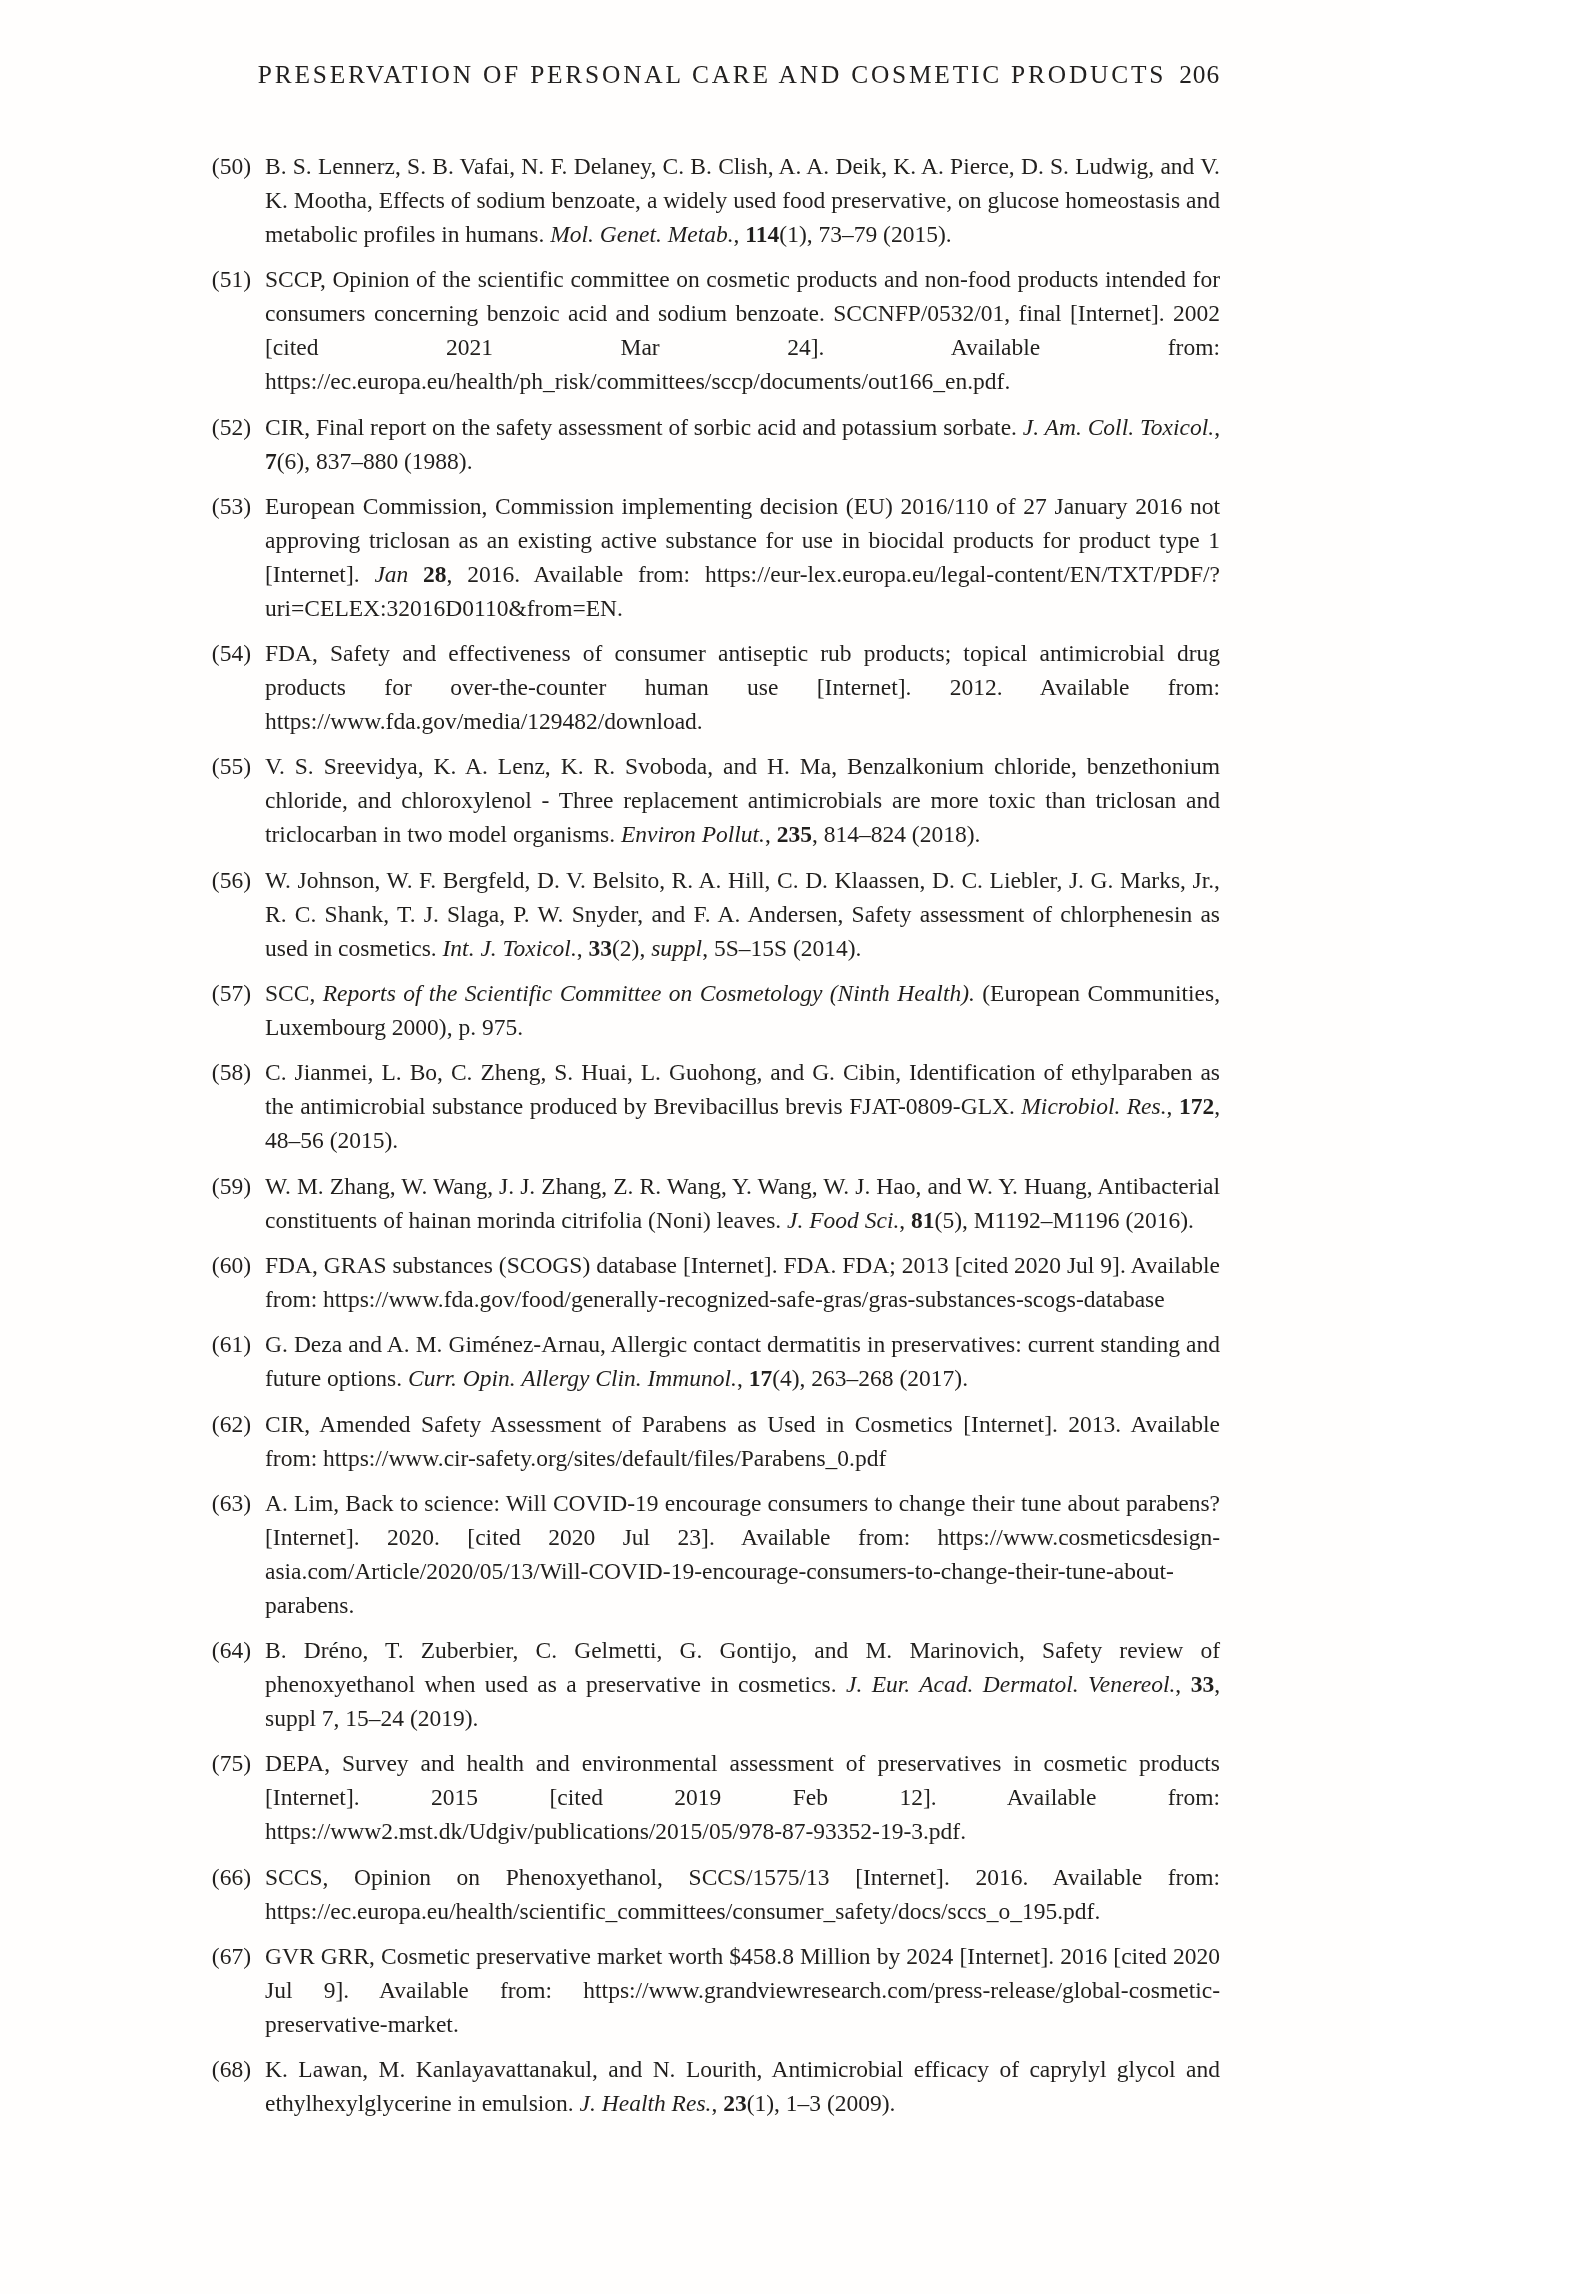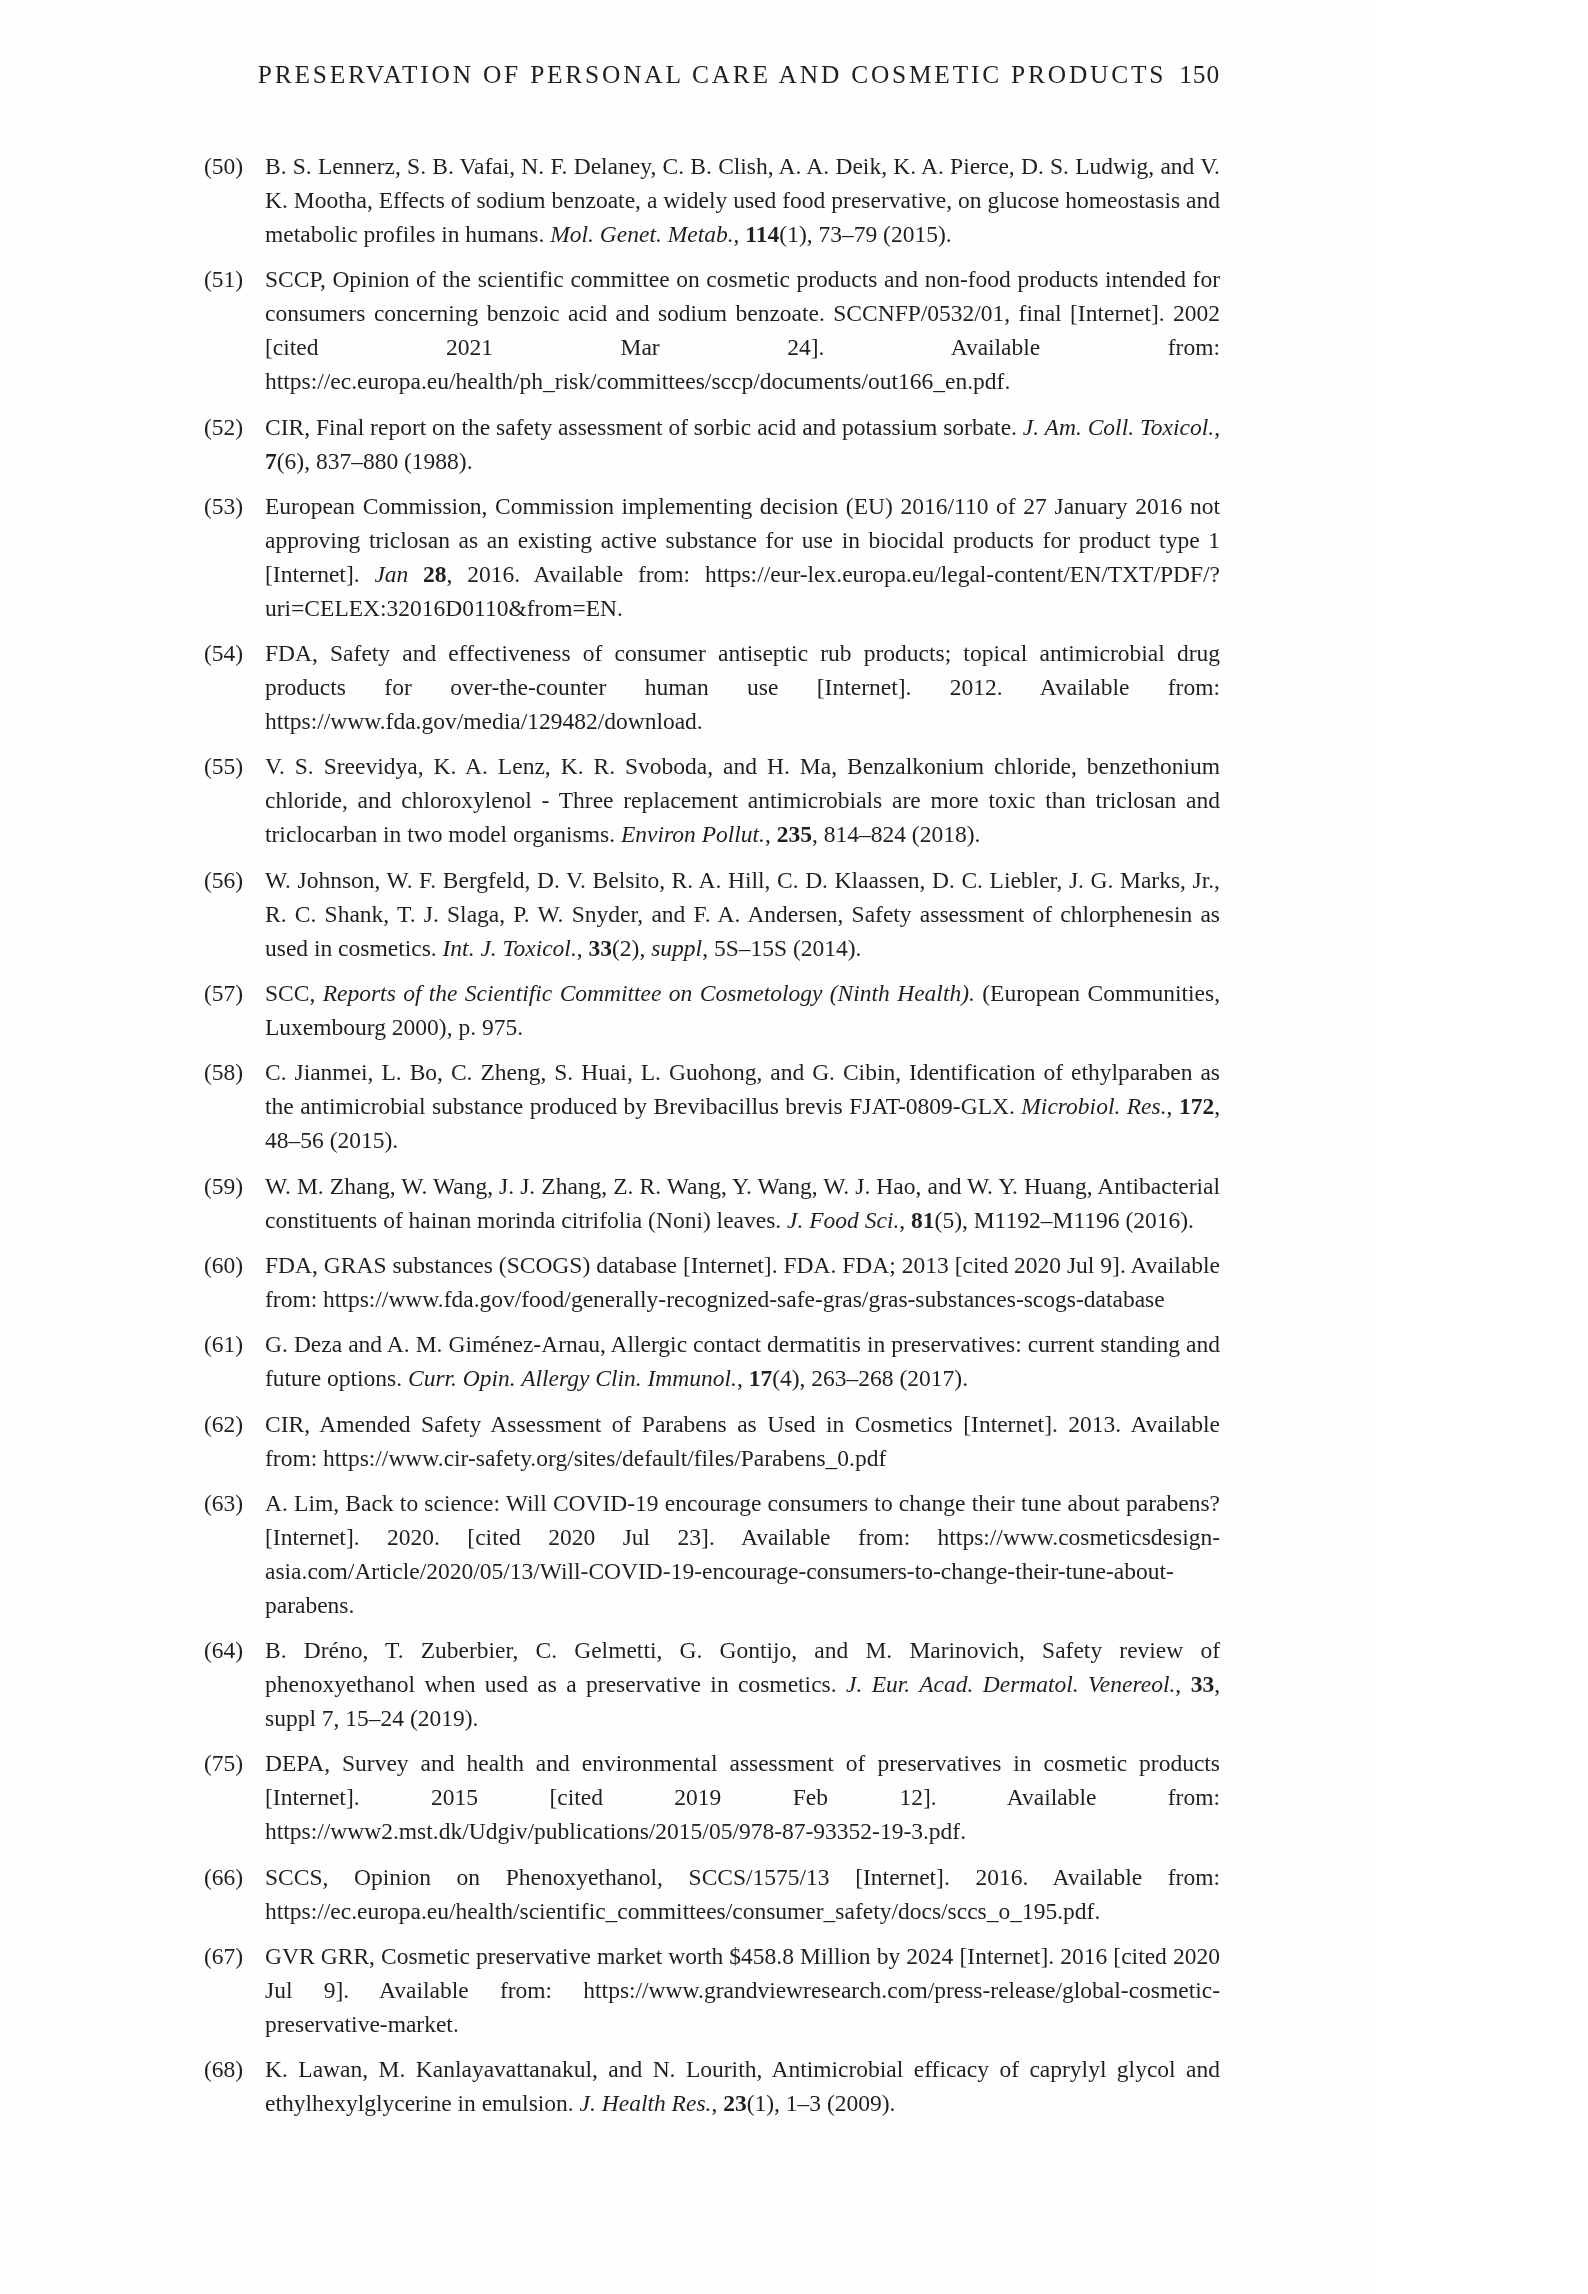--- a/index.html
+++ b/index.html
@@ -40,35 +40,36 @@
     position: relative;
     padding-left: 61px;
     margin-bottom: 11.3px;
     text-align: justify;
   }
   .ref-num {
     position: absolute;
     left: 0;
     top: 0;
     width: 47px;
+    text-align: right;
   }
   .ref-text {
     overflow-wrap: break-word;
   }
   .seg-normal  { font-style: normal;  font-weight: normal; }
   .seg-italic  { font-style: italic;  font-weight: normal; }
   .seg-bold    { font-style: normal;  font-weight: bold;   }
 </style>
 </head>
 <body>
 
 <div class="page">
   <div class="running-head">
     <span>PRESERVATION OF PERSONAL CARE AND COSMETIC PRODUCTS</span>
-    <span class="page-number">150</span>
+    <span class="page-number">206</span>
   </div>
   <div class="references">
       <div class="ref"><span class="ref-num">(50)</span><span class="ref-text"><span class="seg-normal">B. S. Lennerz, S. B. Vafai, N. F. Delaney, C. B. Clish, A. A. Deik, K. A. Pierce, D. S. Ludwig, and V. K. Mootha, Effects of sodium benzoate, a widely used food preservative, on glucose homeostasis and metabolic profiles in humans. </span><span class="seg-italic">Mol. Genet. Metab.</span><span class="seg-normal">, </span><span class="seg-bold">114</span><span class="seg-normal">(1), 73–79 (2015).</span></span></div>
       <div class="ref"><span class="ref-num">(51)</span><span class="ref-text"><span class="seg-normal">SCCP, Opinion of the scientific committee on cosmetic products and non-food products intended for consumers concerning benzoic acid and sodium benzoate. SCCNFP/0532/01, final [Internet]. 2002 [cited 2021 Mar 24]. Available from: https://ec.europa.eu/health/ph_risk/committees/sccp/documents/out166_en.pdf.</span></span></div>
       <div class="ref"><span class="ref-num">(52)</span><span class="ref-text"><span class="seg-normal">CIR, Final report on the safety assessment of sorbic acid and potassium sorbate. </span><span class="seg-italic">J. Am. Coll. Toxicol.</span><span class="seg-normal">, </span><span class="seg-bold">7</span><span class="seg-normal">(6), 837–880 (1988).</span></span></div>
       <div class="ref"><span class="ref-num">(53)</span><span class="ref-text"><span class="seg-normal">European Commission, Commission implementing decision (EU) 2016/110 of 27 January 2016 not approving triclosan as an existing active substance for use in biocidal products for product type 1 [Internet]. </span><span class="seg-italic">Jan</span><span class="seg-normal"> </span><span class="seg-bold">28</span><span class="seg-normal">, 2016. Available from: https://eur-lex.europa.eu/legal-content/EN/TXT/PDF/?uri=CELEX:32016D0110&amp;from=EN.</span></span></div>
       <div class="ref"><span class="ref-num">(54)</span><span class="ref-text"><span class="seg-normal">FDA, Safety and effectiveness of consumer antiseptic rub products; topical antimicrobial drug products for over-the-counter human use [Internet]. 2012. Available from: https://www.fda.gov/media/129482/download.</span></span></div>
       <div class="ref"><span class="ref-num">(55)</span><span class="ref-text"><span class="seg-normal">V. S. Sreevidya, K. A. Lenz, K. R. Svoboda, and H. Ma, Benzalkonium chloride, benzethonium chloride, and chloroxylenol - Three replacement antimicrobials are more toxic than triclosan and triclocarban in two model organisms. </span><span class="seg-italic">Environ Pollut.</span><span class="seg-normal">, </span><span class="seg-bold">235</span><span class="seg-normal">, 814–824 (2018).</span></span></div>
       <div class="ref"><span class="ref-num">(56)</span><span class="ref-text"><span class="seg-normal">W. Johnson, W. F. Bergfeld, D. V. Belsito, R. A. Hill, C. D. Klaassen, D. C. Liebler, J. G. Marks, Jr., R. C. Shank, T. J. Slaga, P. W. Snyder, and F. A. Andersen, Safety assessment of chlorphenesin as used in cosmetics. </span><span class="seg-italic">Int. J. Toxicol.</span><span class="seg-normal">, </span><span class="seg-bold">33</span><span class="seg-normal">(2), </span><span class="seg-italic">suppl</span><span class="seg-normal">, 5S–15S (2014).</span></span></div>
       <div class="ref"><span class="ref-num">(57)</span><span class="ref-text"><span class="seg-normal">SCC, </span><span class="seg-italic">Reports of the Scientific Committee on Cosmetology (Ninth Health).</span><span class="seg-normal"> (European Communities, Luxembourg 2000), p. 975.</span></span></div>

